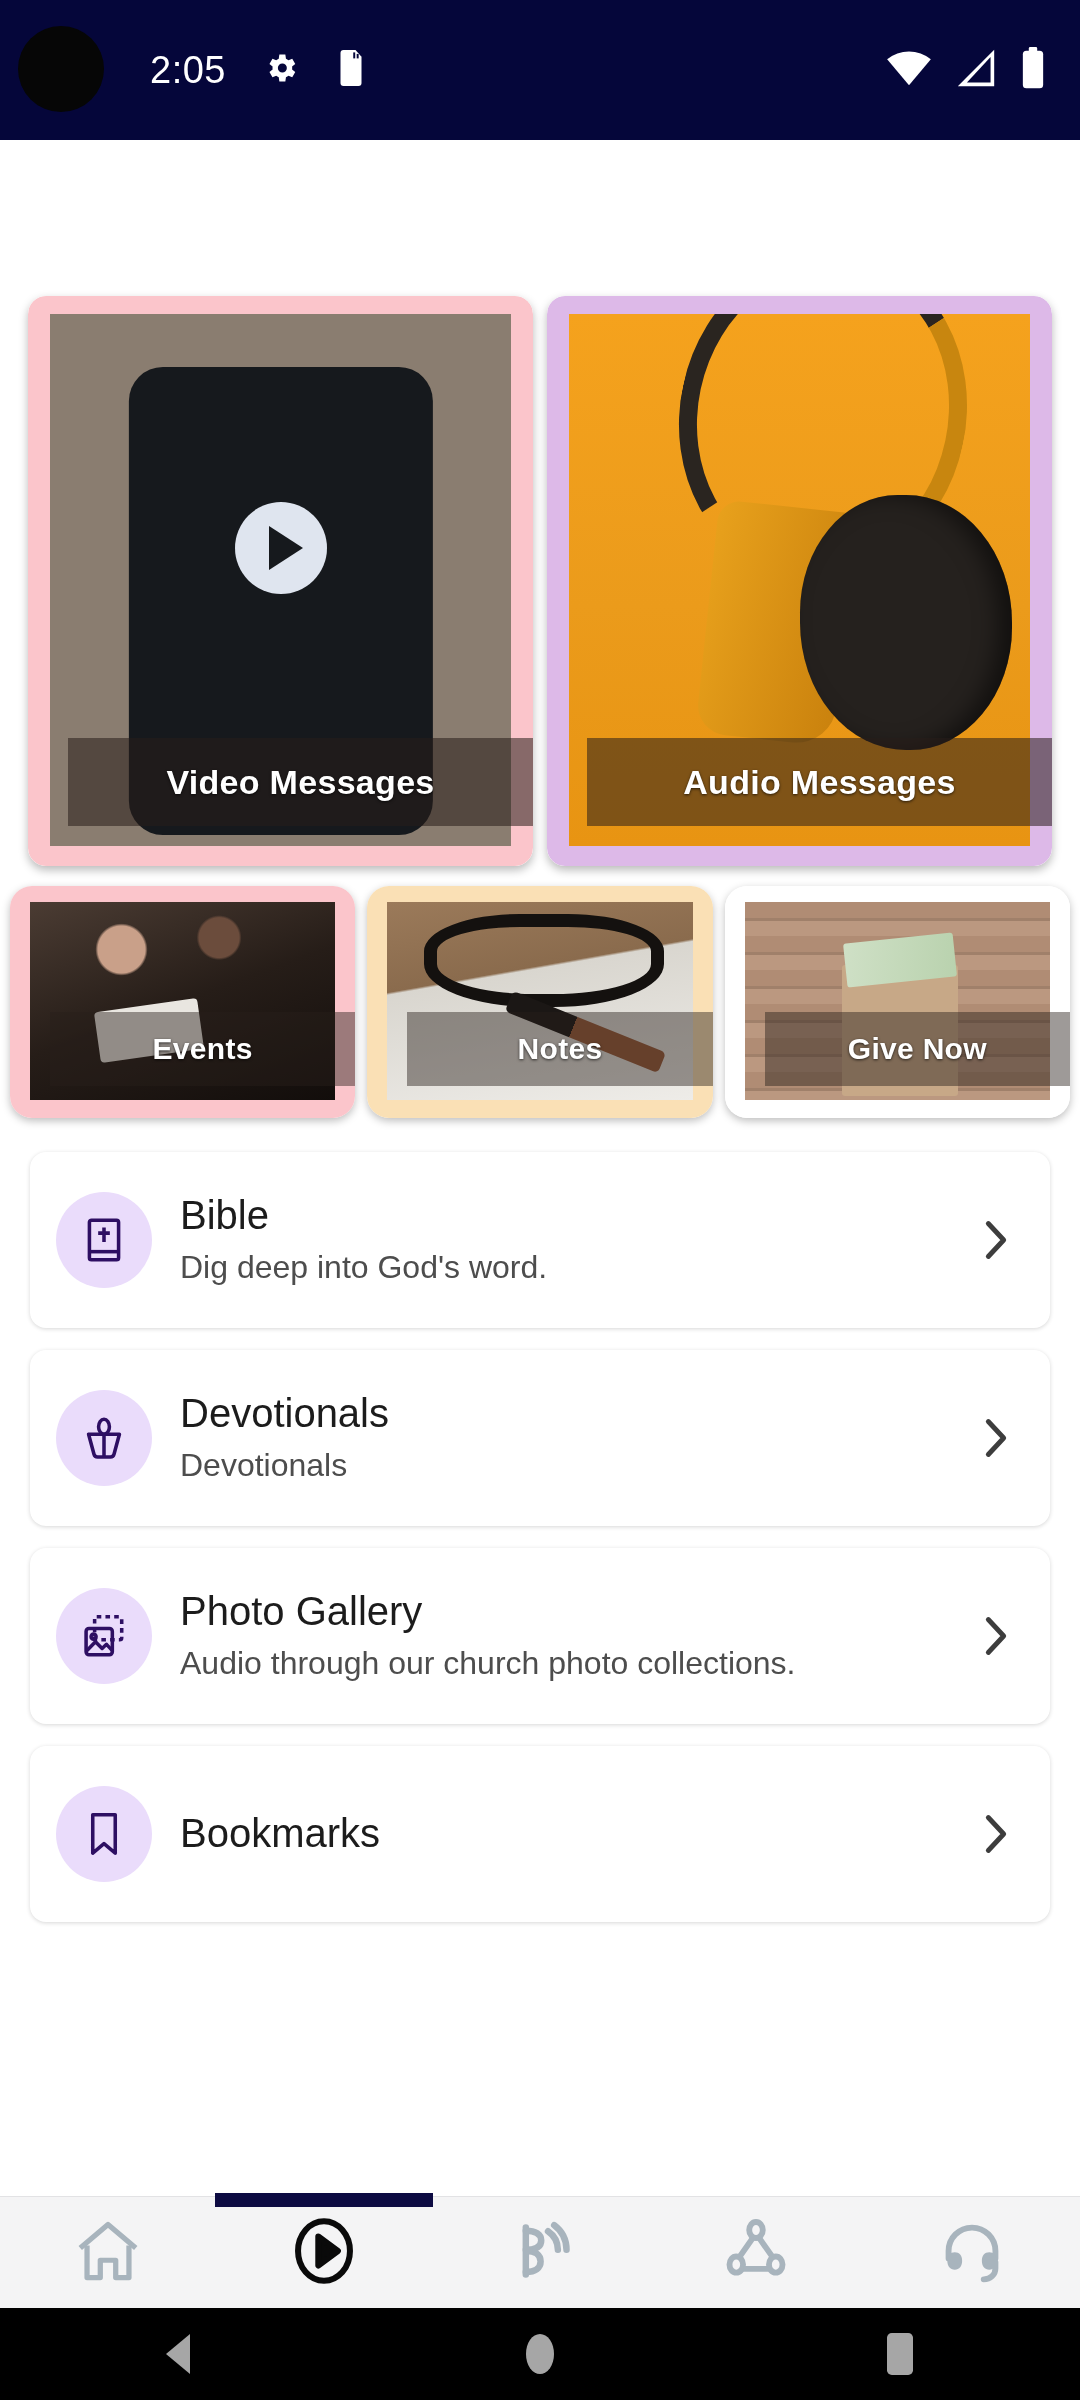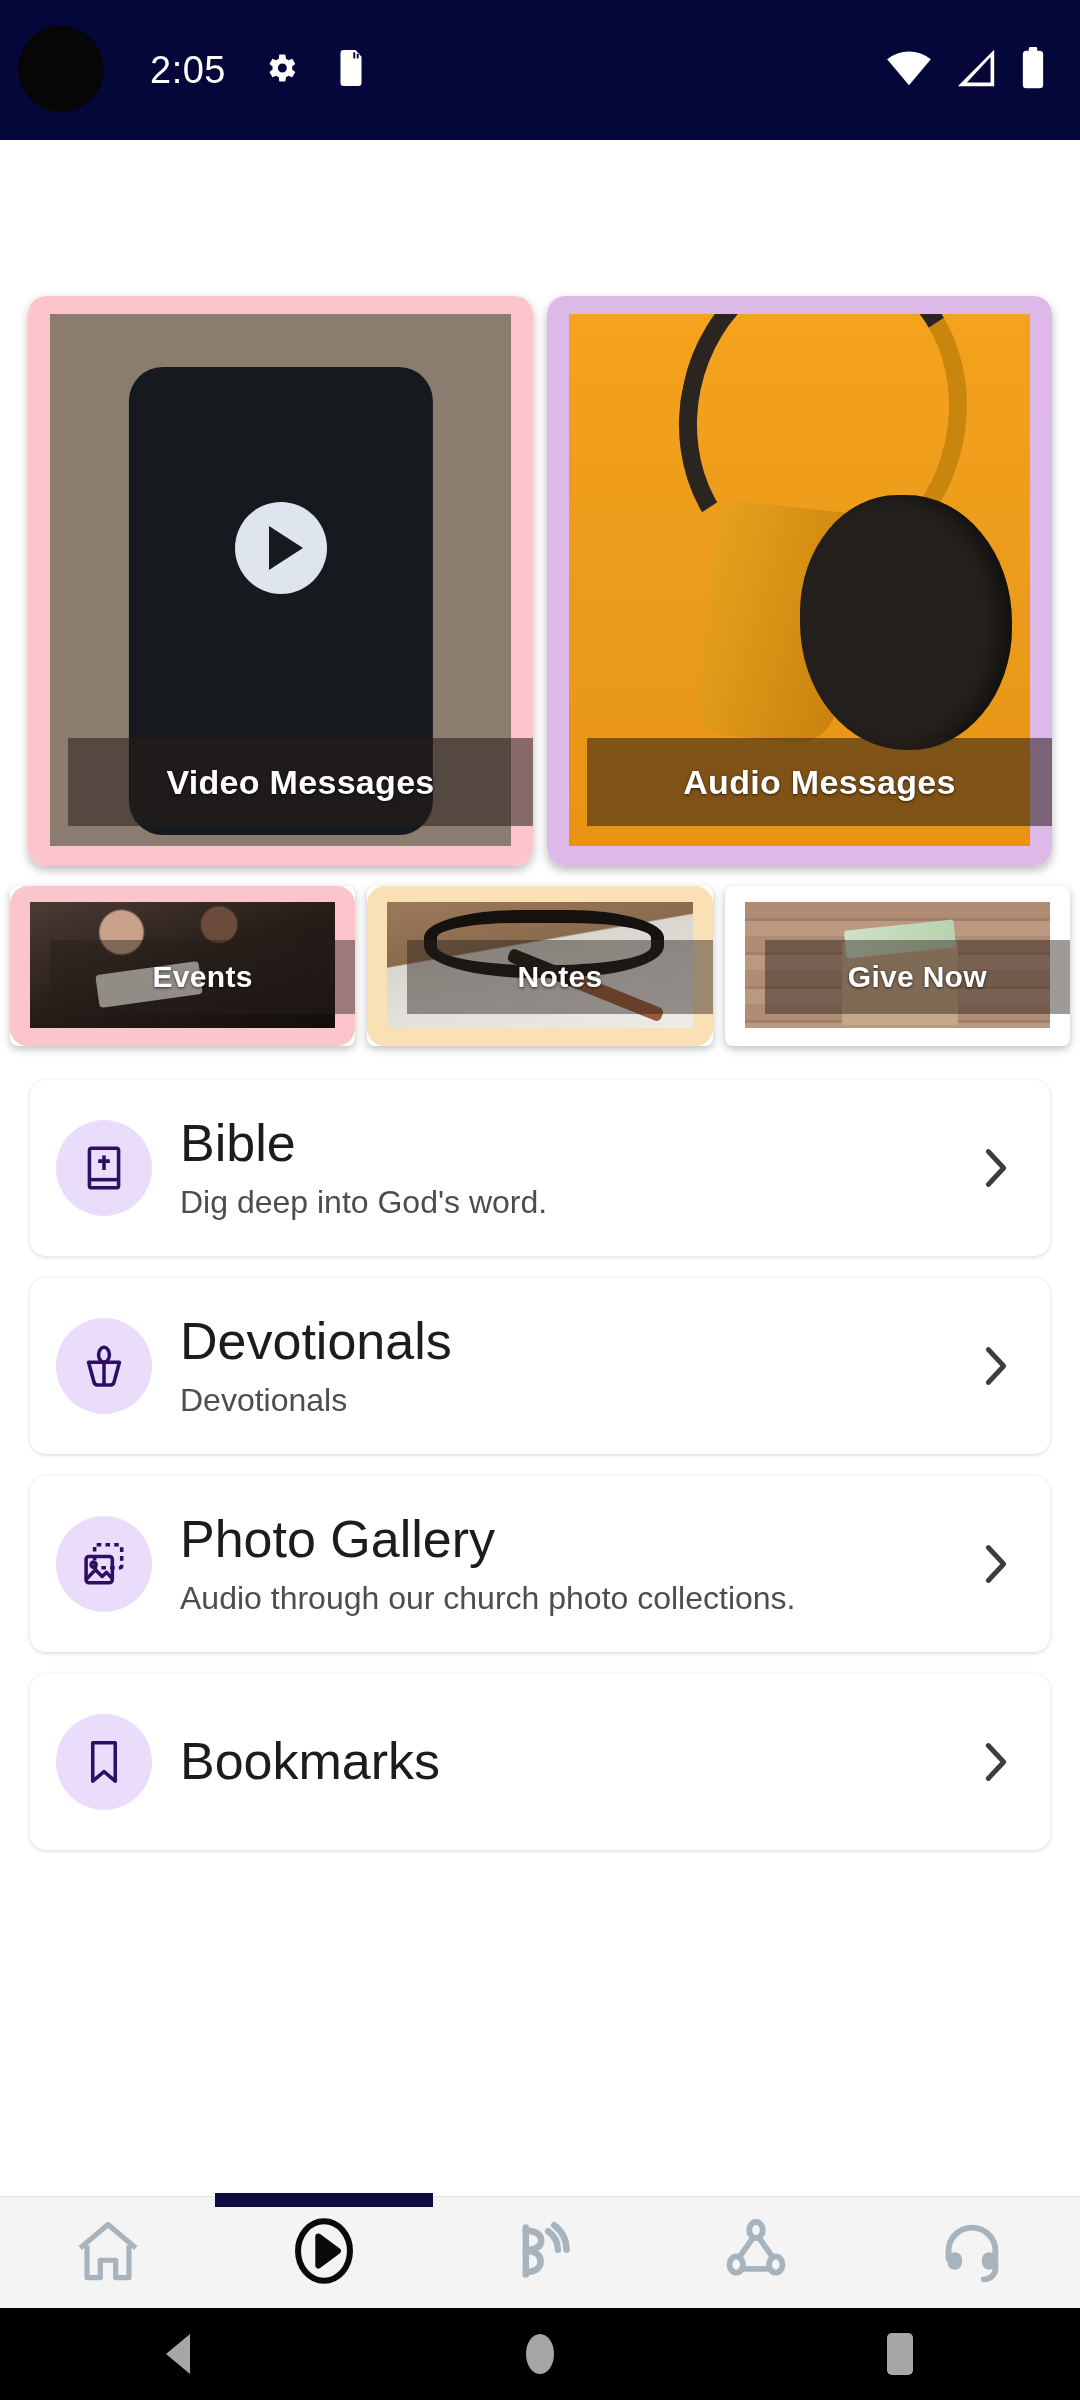--- a/index.html
+++ b/index.html
@@ -109,21 +109,21 @@
   }
   .ph-audio .arm{
     position:absolute; left:30%; top:36%; width:30%; height:44%;
     background:linear-gradient(100deg,#e8a11c,#c9810d);
     border-radius:22px 6px 40px 30px; transform:rotate(6deg);
   }
 
   
   .row-small{ display:flex; gap:12px; padding:20px 10px 0 10px; }
   .card-small{
-    position:relative; flex:1; height:160px; border-radius:8px;
+    position:relative; flex:1; height:232px; border-radius:22px;
     box-shadow:0 3px 9px rgba(0,0,0,.26); overflow:hidden;
   }
   .card-small .card-photo{ left:20px; right:20px; top:16px; bottom:18px; }
   .card-small .card-label{
     bottom:32px; height:74px; font-size:30px;
     background:rgba(40,30,26,.45);
   }
   .ph-events{ width:100%; height:100%;
     background:
       radial-gradient(circle at 30% 24%, #c9a089 0 9%, transparent 10%),
@@ -168,21 +168,21 @@
     background:#ffffff; border-radius:16px;
     box-shadow:0 1px 4px rgba(0,0,0,.16);
     display:flex; align-items:center; padding:28px 26px;
     margin-bottom:22px; min-height:176px;
   }
   .li-icon{
     width:96px; height:96px; border-radius:50%; background:#eadcfb;
     display:flex; align-items:center; justify-content:center; flex:0 0 96px;
   }
   .li-text{ flex:1; margin-left:28px; }
-  .li-title{ font-size:52px; color:#1c1c1c; line-height:1.18; }
+  .li-title{ font-size:40px; color:#1c1c1c; line-height:1.18; }
   .li-sub{ font-size:32px; color:#4d4d4d; margin-top:8px; line-height:1.3; }
   .li-chevron{ flex:0 0 56px; display:flex; justify-content:center; }
 
   
   .bottomnav{
     position:absolute; left:0; right:0; bottom:92px; height:112px;
     background:#f4f4f5; border-top:1px solid #e2e2e4;
     display:flex; align-items:center;
   }
   .nav-item{ flex:1; display:flex; align-items:center; justify-content:center; position:relative; height:100%; }

